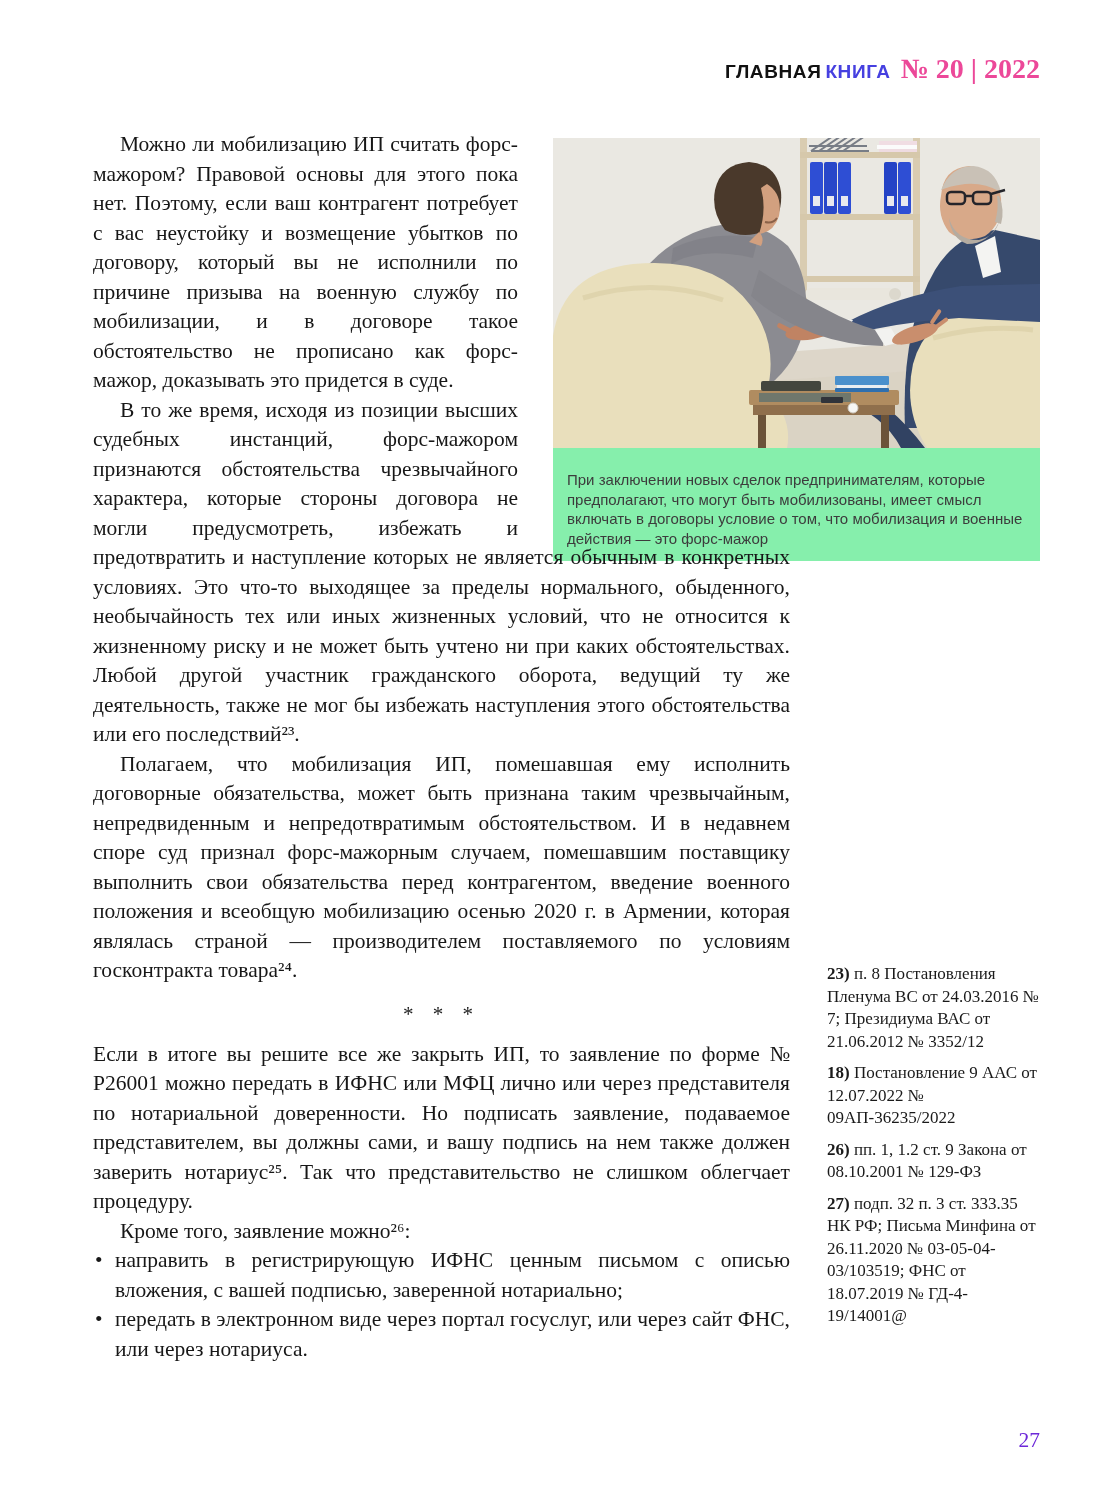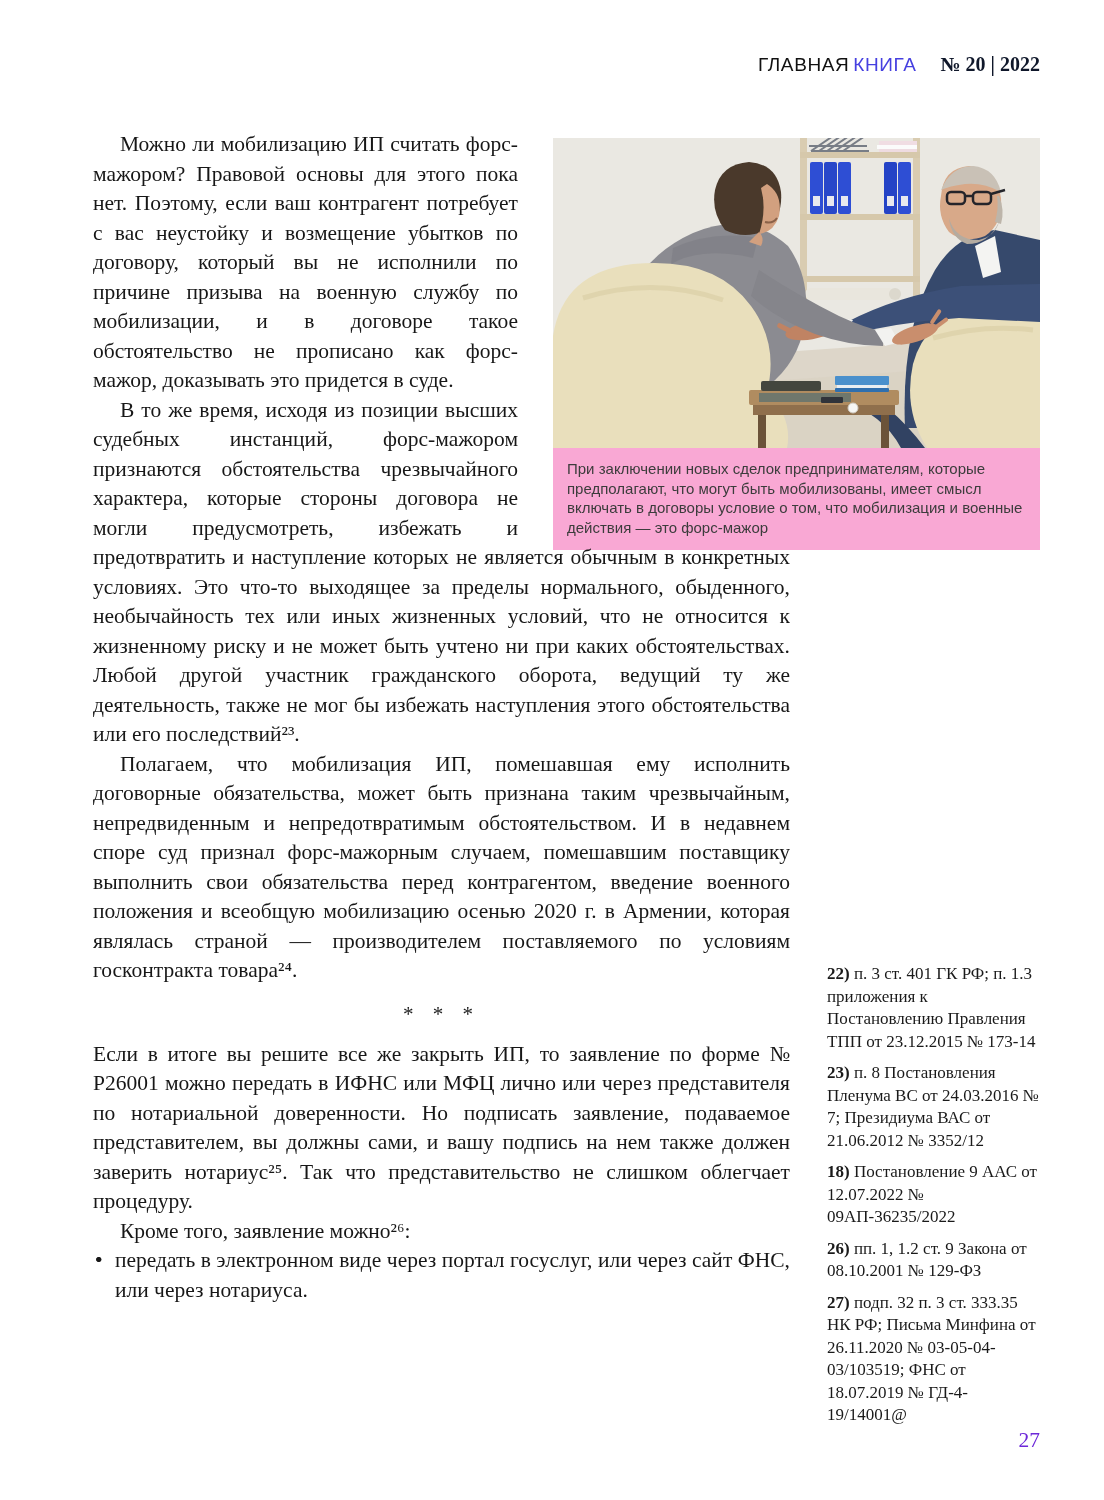--- a/index.html
+++ b/index.html
@@ -5,33 +5,33 @@
   html,body{margin:0;padding:0;}
   body{
     width:1104px;height:1500px;position:relative;background:#ffffff;
     font-family:"Liberation Serif",serif;color:#151515;overflow:hidden;
   }
   
   .mag-header{
     position:absolute;top:53px;right:64px;text-align:right;white-space:nowrap;
   }
   .mag-header .brand{
-    font-family:"Liberation Sans",sans-serif;font-weight:normal;
+    font-family:"Liberation Sans",sans-serif;font-weight:bold;
     font-size:19px;letter-spacing:.6px;color:#111;text-align:right;
   }
   .mag-header .brand-blue{color:#4640e0;}
   .mag-header .issue{
-    font-family:"Liberation Serif",serif;font-weight:bold;font-size:20px;color:#0f172a;
-    margin-left:20px;
+    font-family:"Liberation Serif",serif;font-weight:bold;font-size:28px;color:#ec4899;
+    margin-left:6px;
   }
   
   .photo-figure{position:absolute;left:553px;top:138px;width:487px;}
   .photo-figure svg{display:block;}
   .photo-caption{
-    background:#f9a8d4;padding:11px 14px 13px 14px;
+    background:#86efac;padding:22px 14px 13px 14px;
     font-family:"Liberation Sans",sans-serif;font-size:15px;line-height:19.5px;
     color:#3c3c3c;
   }
   
   .text-flow{
     position:absolute;left:93px;top:130px;width:697px;
     font-size:21.5px;line-height:29.5px;text-align:justify;color:#171717;
   }
   .float-spacer{float:right;width:272px;height:404px;}
   .text-flow p{margin:0;}
@@ -189,33 +189,31 @@
   <div class="float-spacer"></div>
   <p class="ind">Можно ли мобилизацию ИП считать форс-мажором? Правовой основы для этого пока нет. Поэтому, если ваш контрагент потребует с вас неустойку и возмещение убытков по договору, который вы не исполнили по причине призыва на военную службу по мобилизации, и в договоре такое обстоятельство не прописано как форс-мажор, доказывать это придется в суде.</p>
   <p class="ind">В то же время, исходя из позиции высших судебных инстанций, форс-мажором признаются обстоятельства чрезвычайного характера, которые стороны договора не могли предусмотреть, избежать и предотвратить и наступление которых не является обычным в конкретных условиях. Это что-то выходящее за пределы нормального, обыденного, необычайность тех или иных жизненных условий, что не относится к жизненному риску и не может быть учтено ни при каких обстоятельствах. Любой другой участник гражданского оборота, ведущий ту же деятельность, также не мог бы избежать наступления этого обстоятельства или его последствий²³.</p>
   <p class="ind">Полагаем, что мобилизация ИП, помешавшая ему исполнить договорные обязательства, может быть признана таким чрезвычайным, непредвиденным и непредотвратимым обстоятельством. И в недавнем споре суд признал форс-мажорным случаем, помешавшим поставщику выполнить свои обязательства перед контрагентом, введение военного положения и всеобщую мобилизацию осенью 2020 г. в Армении, которая являлась страной — производителем поставляемого по условиям госконтракта товара²⁴.</p>
   <div class="stars">* * *</div>
   <p>Если в итоге вы решите все же закрыть ИП, то заявление по форме № Р26001 можно передать в ИФНС или МФЦ лично или через представителя по нотариальной доверенности. Но подписать заявление, подаваемое представителем, вы должны сами, и вашу подпись на нем также должен заверить нотариус²⁵. Так что представительство не слишком облегчает процедуру.</p>
   <p class="ind">Кроме того, заявление можно²⁶:</p>
   <ul class="op-list">
     <li>
       <span class="bullet">•</span>
+      <span>направить в регистрирующую ИФНС ценным письмом с описью вложения, с вашей подписью, заверенной нотариально;</span>
     </li>
     <li>
       <span class="bullet">•</span>
       <span>передать в электронном виде через портал госуслуг, или через сайт ФНС, или через нотариуса.</span>
     </li>
   </ul>
 </div>
 
 <aside class="footnotes">
   <div class="footnote">
-    <span class="fn-num">22)</span><span> п. 3 ст. 401 ГК РФ; п. 1.3 приложения к Постановлению Правления ТПП от 23.12.2015 № 173-14</span>
-  </div>
-  <div class="footnote">
     <span class="fn-num">23)</span><span> п. 8 Постановления Пленума ВС от 24.03.2016 № 7; Президиума ВАС от 21.06.2012 № 3352/12</span>
   </div>
   <div class="footnote">
     <span class="fn-num">18)</span><span> Постановление 9 ААС от 12.07.2022 № 09АП-36235/2022</span>
   </div>
   <div class="footnote">
     <span class="fn-num">26)</span><span> пп. 1, 1.2 ст. 9 Закона от 08.10.2001 № 129-ФЗ</span>
   </div>
   <div class="footnote">
     <span class="fn-num">27)</span><span> подп. 32 п. 3 ст. 333.35 НК РФ; Письма Минфина от 26.11.2020 № 03-05-04-03/103519; ФНС от 18.07.2019 № ГД-4-19/14001@</span>

